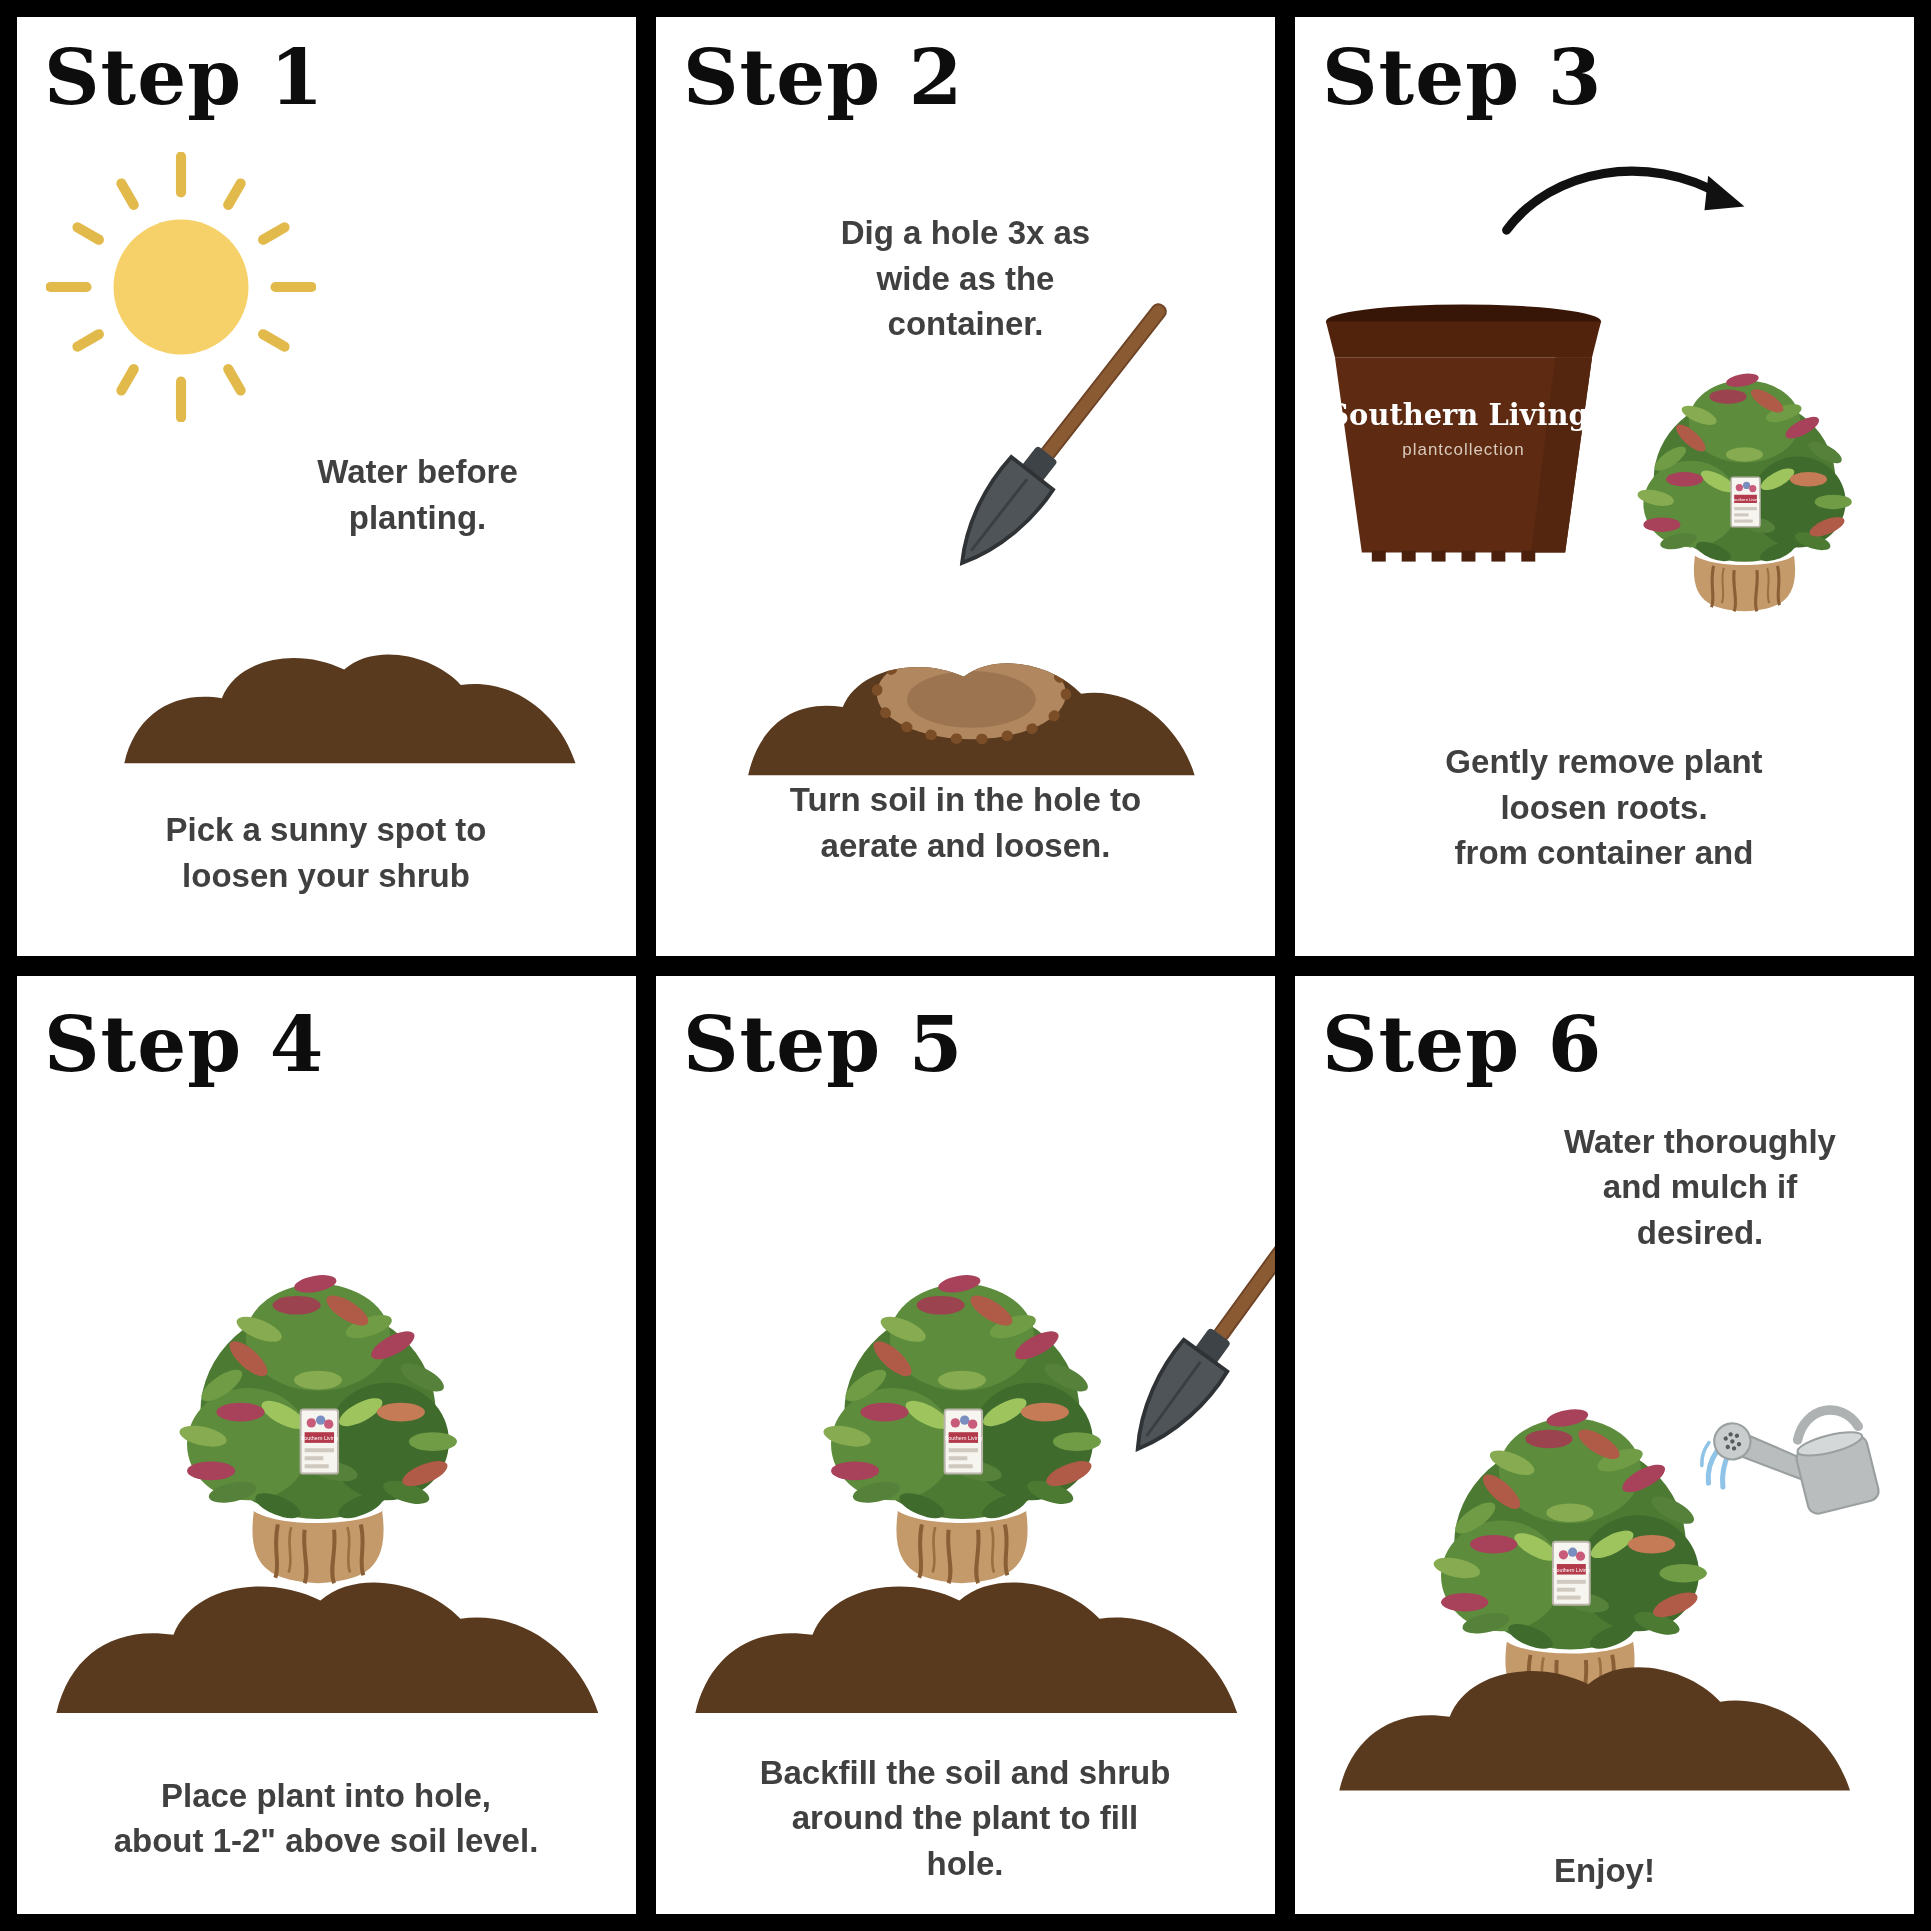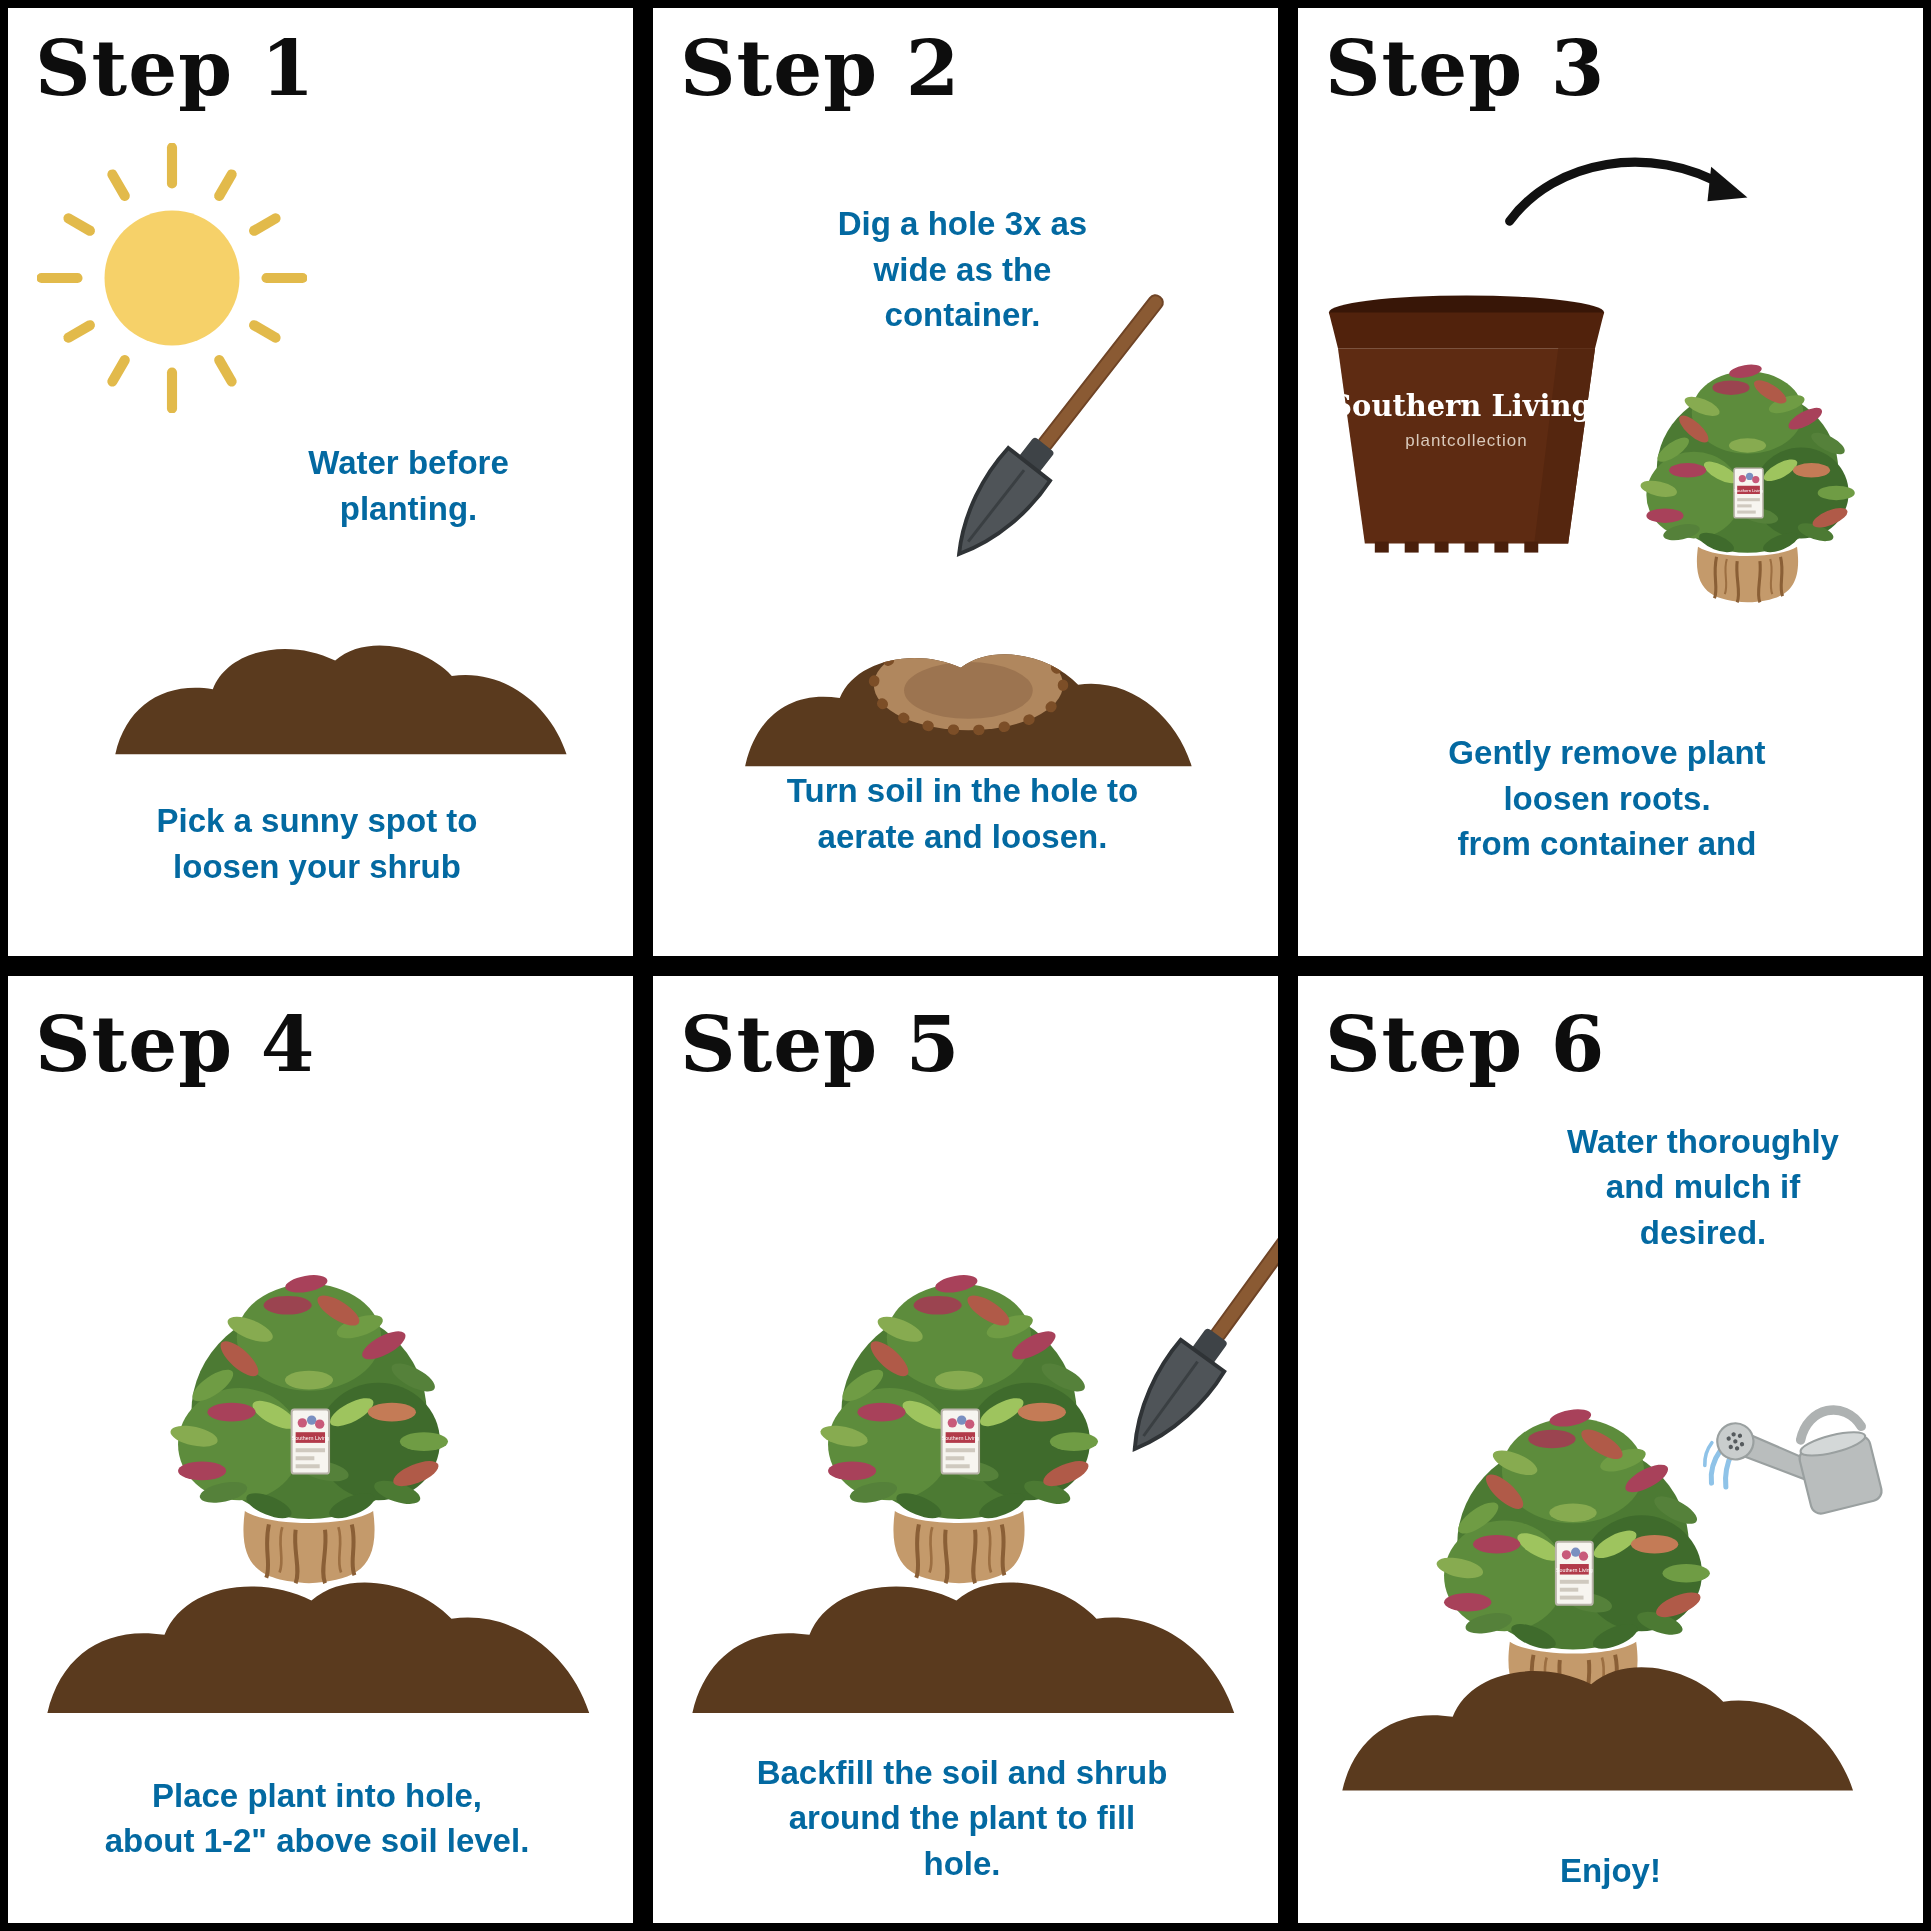--- a/index.html
+++ b/index.html
@@ -1,31 +1,31 @@
 <!DOCTYPE html>
 <html><head>
 <meta charset="utf-8">
 <style>
   *{margin:0;padding:0;box-sizing:border-box}
   html,body{background:#000}
   body{width:1931px;height:1931px;overflow:hidden}
   .poster{
-    width:1931px;height:1931px;background:#000;padding:8px;
+    width:1931px;height:1931px;background:#000;padding:17px;
     display:grid;grid-template-columns:repeat(3,1fr);grid-template-rows:1fr 1fr;gap:20px;
   }
   .panel{background:#fff;position:relative;overflow:hidden}
   .step-heading{
     font-family:"DejaVu Serif","Liberation Serif",serif;
     font-weight:800;font-size:77px;color:#0d0d0d;position:absolute;
     top:15.4px;left:27px;letter-spacing:1px;
   }
   .row2 .step-heading{top:23px}
   .cap{
     font-family:"Liberation Sans","DejaVu Sans",sans-serif;
-    font-weight:700;font-size:33px;line-height:1.38;color:#0369a1;
+    font-weight:700;font-size:33px;line-height:1.38;color:#404040;
     text-align:center;position:absolute;
   }
   .cap .line{display:block}
   svg.art{position:absolute;display:block}
 
   
   .p1-sun{left:29px;top:135px;width:270px;height:270px}
   .p1-capt{left:246px;top:432px;width:309px}
   .p1-mound{left:92px;top:579px;width:478px;height:174px}
   .p1-capb{left:58px;top:790px;width:502px}

